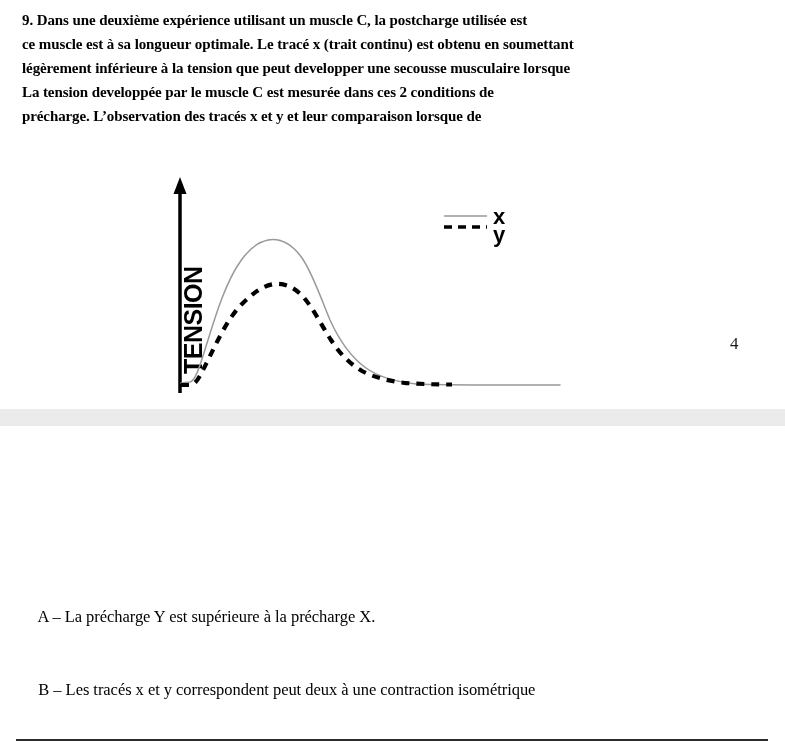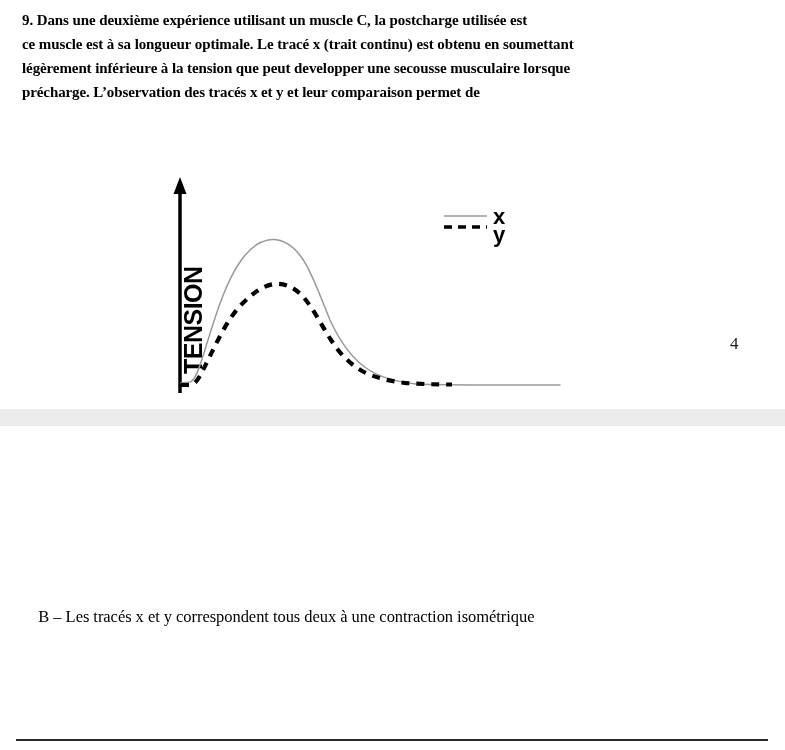--- a/index.html
+++ b/index.html
@@ -88,21 +88,22 @@
     background: #2b2b2b;
   }
 </style>
 </head>
 <body>
 
 <div id="question-block">
   <div class="q-line">9. Dans une deuxième expérience utilisant un muscle C, la postcharge utilisée est</div>
   <div class="q-line">ce muscle est à sa longueur optimale. Le tracé x (trait continu) est obtenu en soumettant</div>
   <div class="q-line">légèrement inférieure à la tension que peut developper une secousse musculaire lorsque</div>
-  <div class="q-line">précharge. L’observation des tracés x et y et leur comparaison permet de</div>
+  <div class="q-line">La tension developpée par le muscle C est mesurée dans ces 2 conditions de</div>
+  <div class="q-line">précharge. L’observation des tracés x et y et leur comparaison lorsque de</div>
 </div>
 
 <div id="figure">
   <svg width="785" height="230" viewBox="0 0 785 230" xmlns="http://www.w3.org/2000/svg">
 
     <g>
       <line x1="180" y1="16" x2="180" y2="221" stroke="#000000" stroke-width="3.5"></line>
       <polygon points="180,5 173.5,22 186.5,22" fill="#000000"></polygon>
     </g>
 
@@ -137,21 +138,24 @@
     </g>
   </svg>
 </div>
 
 <div id="page-number">4</div>
 
 <div id="gray-band"></div>
 
 <div id="answers">
   <div class="answer">
-    <span>B – Les tracés x et y correspondent tous deux à une contraction isométrique</span>
+    <span>A – La précharge Y est supérieure à la précharge X.</span>
+  </div>
+  <div class="answer">
+    <span>B – Les tracés x et y correspondent peut deux à une contraction isométrique</span>
   </div>
   <div class="answer">
     
   </div>
 
 </div>
 
 <div id="bottom-rule"></div>
 
 </body></html>

